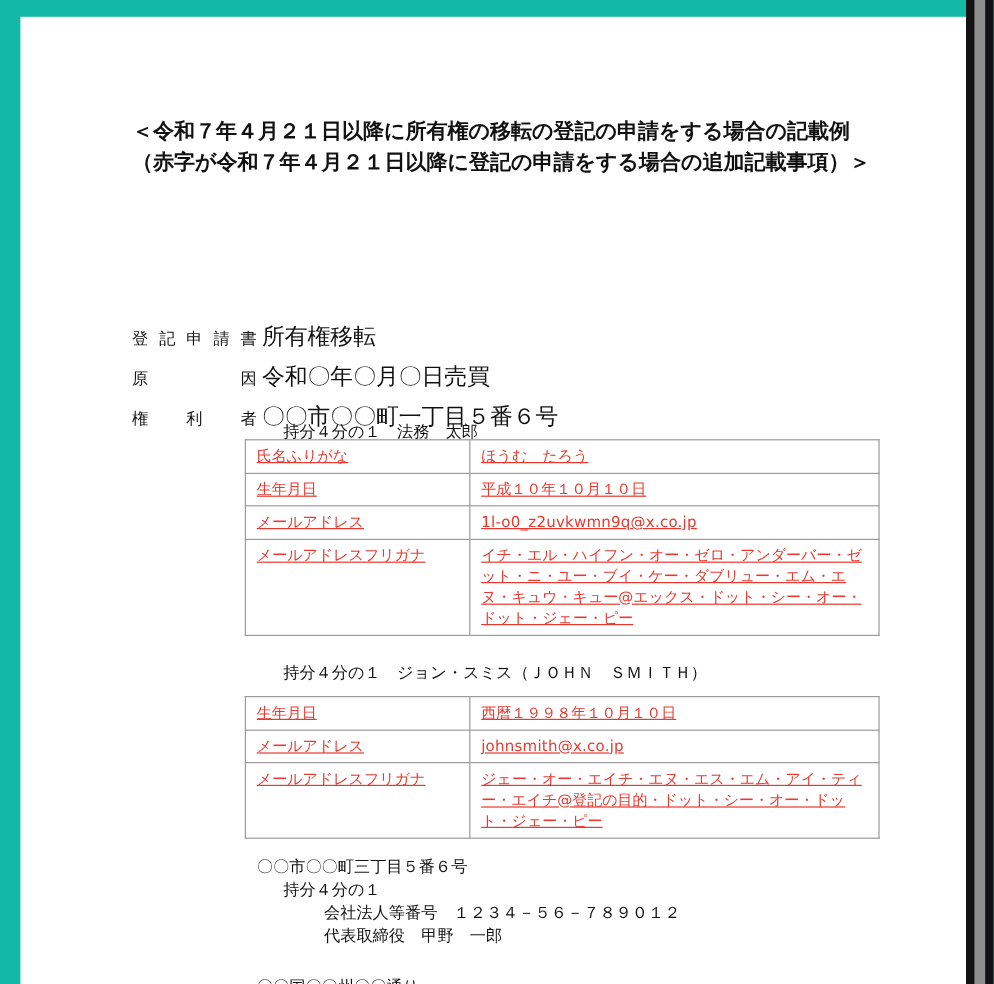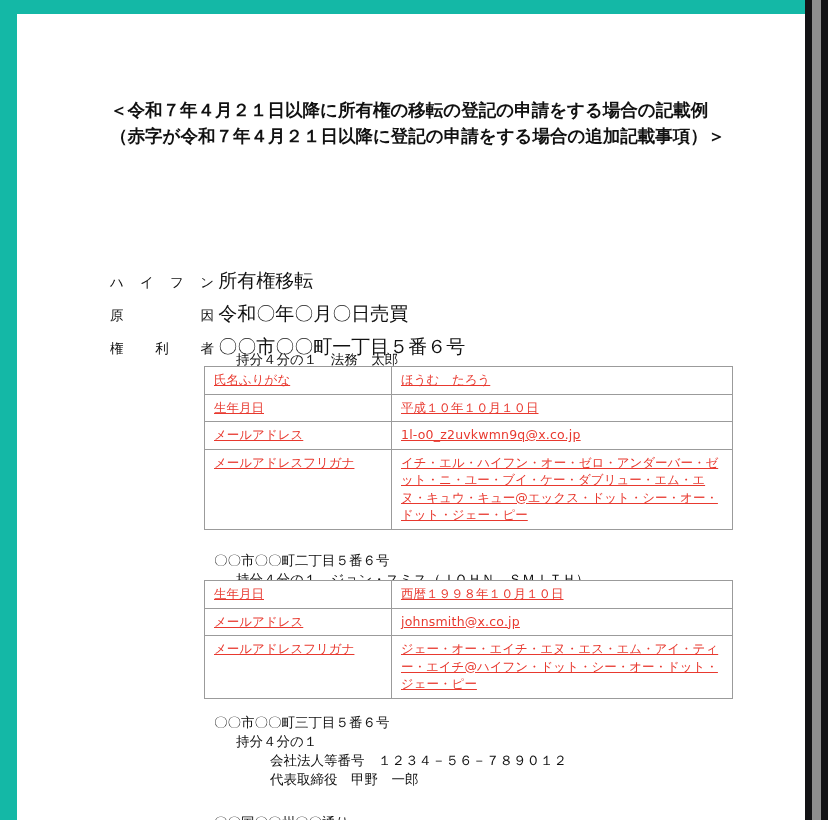--- a/index.html
+++ b/index.html
@@ -117,21 +117,21 @@
 
   
   .party-block {
     position: absolute;
     left: 197px;
     font-size: 13.5px;
     color: #111111;
     line-height: 19px;
     white-space: nowrap;
   }
-  .party-line { display: block; font-family: Liberation Mono, monospace; }
+  .party-line { display: block; }
   .indent-1 { padding-left: 22px; }
   .indent-2 { padding-left: 38px; }
   .indent-3 { padding-left: 56px; }
 
   #party2 { top: 538px; }
   #party3 { top: 700px; }
   #party4 { top: 800px; }
 
   
   .red-table {
@@ -172,21 +172,21 @@
 
 <div id="viewer">
 
   <div id="page">
     <div id="page-inner">
 
       <div id="doc-title" class="jp">＜令和７年４月２１日以降に所有権の移転の登記の申請をする場合の記載例（赤字が令和７年４月２１日以降に登記の申請をする場合の追加記載事項）＞</div>
 
 
       <div id="row-purpose" class="field-row jp">
-        <span class="field-label">ハイフン</span>
+        <span class="field-label">登記申請書</span>
         <span class="field-value">所有権移転</span>
       </div>
 
       <div id="row-cause" class="field-row jp">
         <span class="field-label">原因</span>
         <span class="field-value">令和〇年〇月〇日売買</span>
       </div>
 
       <div id="row-holder" class="field-row jp">
         <span class="field-label">権利者</span>
@@ -212,37 +212,36 @@
             <td class="val mono-ish">1l-o0_z2uvkwmn9q@x.co.jp</td>
           </tr>
           <tr>
             <td class="key">メールアドレスフリガナ</td>
             <td class="val">イチ・エル・ハイフン・オー・ゼロ・アンダーバー・ゼット・ニ・ユー・ブイ・ケー・ダブリュー・エム・エヌ・キュウ・キュー@エックス・ドット・シー・オー・ドット・ジェー・ピー</td>
           </tr>
         </tbody>
       </table>
 
       <div id="party2" class="party-block jp">
-        <span class="party-line">〇〇市〇〇町二丁目５番６号</span>
         <span class="party-line indent-1">持分４分の１　ジョン・スミス（ＪＯＨＮ　ＳＭＩＴＨ）</span>
       </div>
 
       <table id="table2" class="red-table">
         <tbody>
           <tr>
             <td class="key">生年月日</td>
             <td class="val">西暦１９９８年１０月１０日</td>
           </tr>
           <tr>
             <td class="key">メールアドレス</td>
             <td class="val mono-ish">johnsmith@x.co.jp</td>
           </tr>
           <tr>
             <td class="key">メールアドレスフリガナ</td>
-            <td class="val">ジェー・オー・エイチ・エヌ・エス・エム・アイ・ティー・エイチ@ハイフン・ドット・シー・オー・ドット・ジェー・ピー</td>
+            <td class="val">ジェー・オー・エイチ・エヌ・エス・エム・アイ・ティー・エイチ@登記の目的・ドット・シー・オー・ドット・ジェー・ピー</td>
           </tr>
         </tbody>
       </table>
 
       <div id="party3" class="party-block jp">
         <span class="party-line">〇〇市〇〇町三丁目５番６号</span>
         <span class="party-line indent-1">持分４分の１</span>
         <span class="party-line indent-3"><span>会社法人等番号</span>　<span>１２３４－５６－７８９０１２</span></span>
         <span class="party-line indent-3"><span>代表取締役</span>　<span>甲野　一郎</span></span>
       </div>

